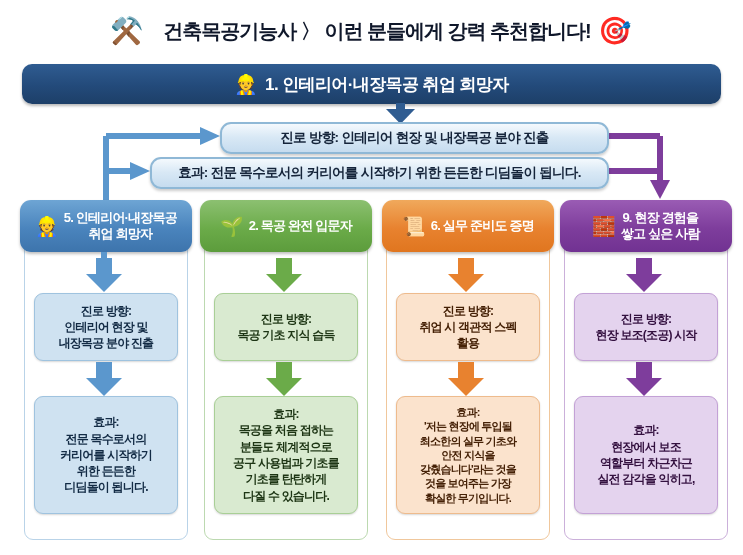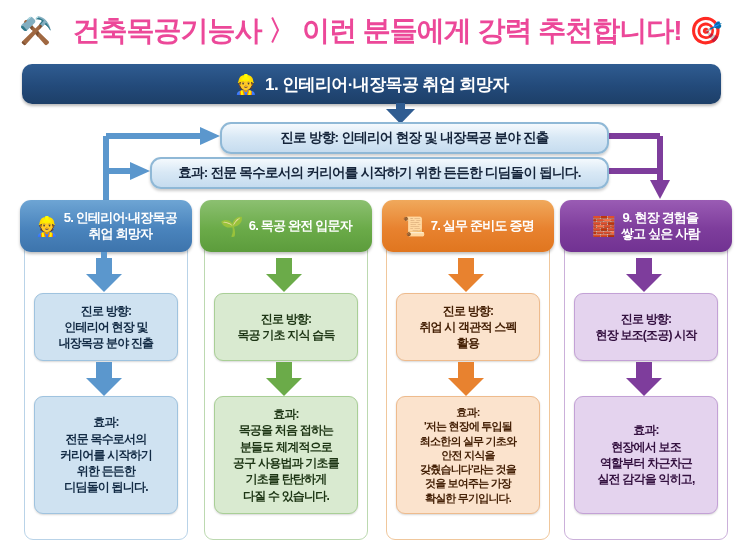--- a/index.html
+++ b/index.html
@@ -12,21 +12,21 @@
   }
   #stage{position:relative;width:743px;height:555px;}
 
   
   .title-row{
     position:absolute;left:0;top:8px;width:743px;height:46px;
     display:flex;align-items:center;justify-content:center;gap:8px;
   }
   .title-ico{font-size:27px;line-height:1;}
   .title-text{
-    font-size:28px;font-weight:bold;color:#ec4899;letter-spacing:-1px;
+    font-size:20px;font-weight:bold;color:#0f172a;letter-spacing:-1px;
     white-space:nowrap;
     margin-left:11px;
   }
 
   
   .banner{
     position:absolute;left:22px;top:64px;width:699px;height:40px;
     background:linear-gradient(180deg,#2f5c91 0%,#234a7a 55%,#1d3f68 100%);
     border-radius:10px;
     box-shadow:0 2px 3px rgba(0,0,0,.28);
@@ -195,21 +195,21 @@
       <polygon points="66,74 102,74 84,92" fill="#5b97cd"></polygon>
       <rect x="76" y="162" width="16" height="20" fill="#5b97cd"></rect>
       <polygon points="66,178 102,178 84,196" fill="#5b97cd"></polygon>
     </svg>
   </div>
 
   <div class="col" id="col2">
     <div class="col-inner"></div>
     <div class="chip" id="chip2">
       <span class="ico">🌱</span>
-      <span class="lbl" style="white-space:pre-line">6. 목공 완전 입문자</span>
+      <span class="lbl" style="white-space:pre-line">2. 목공 완전 입문자</span>
     </div>
     <div class="cbox bx-path">
       <p>진로 방향:
 목공 기초 지식 습득</p>
     </div>
     <div class="cbox bx-eff">
       <p>효과:
 목공을 처음 접하는
 분들도 체계적으로
 공구 사용법과 기초를
@@ -221,21 +221,21 @@
       <polygon points="66,74 102,74 84,92" fill="#6bab49"></polygon>
       <rect x="76" y="162" width="16" height="20" fill="#6bab49"></rect>
       <polygon points="66,178 102,178 84,196" fill="#6bab49"></polygon>
     </svg>
   </div>
 
   <div class="col" id="col3">
     <div class="col-inner"></div>
     <div class="chip" id="chip3">
       <span class="ico">📜</span>
-      <span class="lbl" style="white-space:pre-line">7. 실무 준비도 증명</span>
+      <span class="lbl" style="white-space:pre-line">6. 실무 준비도 증명</span>
     </div>
     <div class="cbox bx-path">
       <p>진로 방향:
 취업 시 객관적 스펙
 활용</p>
     </div>
     <div class="cbox bx-eff">
       <p style="font-size:11px;line-height:1.30">효과:
 '저는 현장에 투입될
 최소한의 실무 기초와

